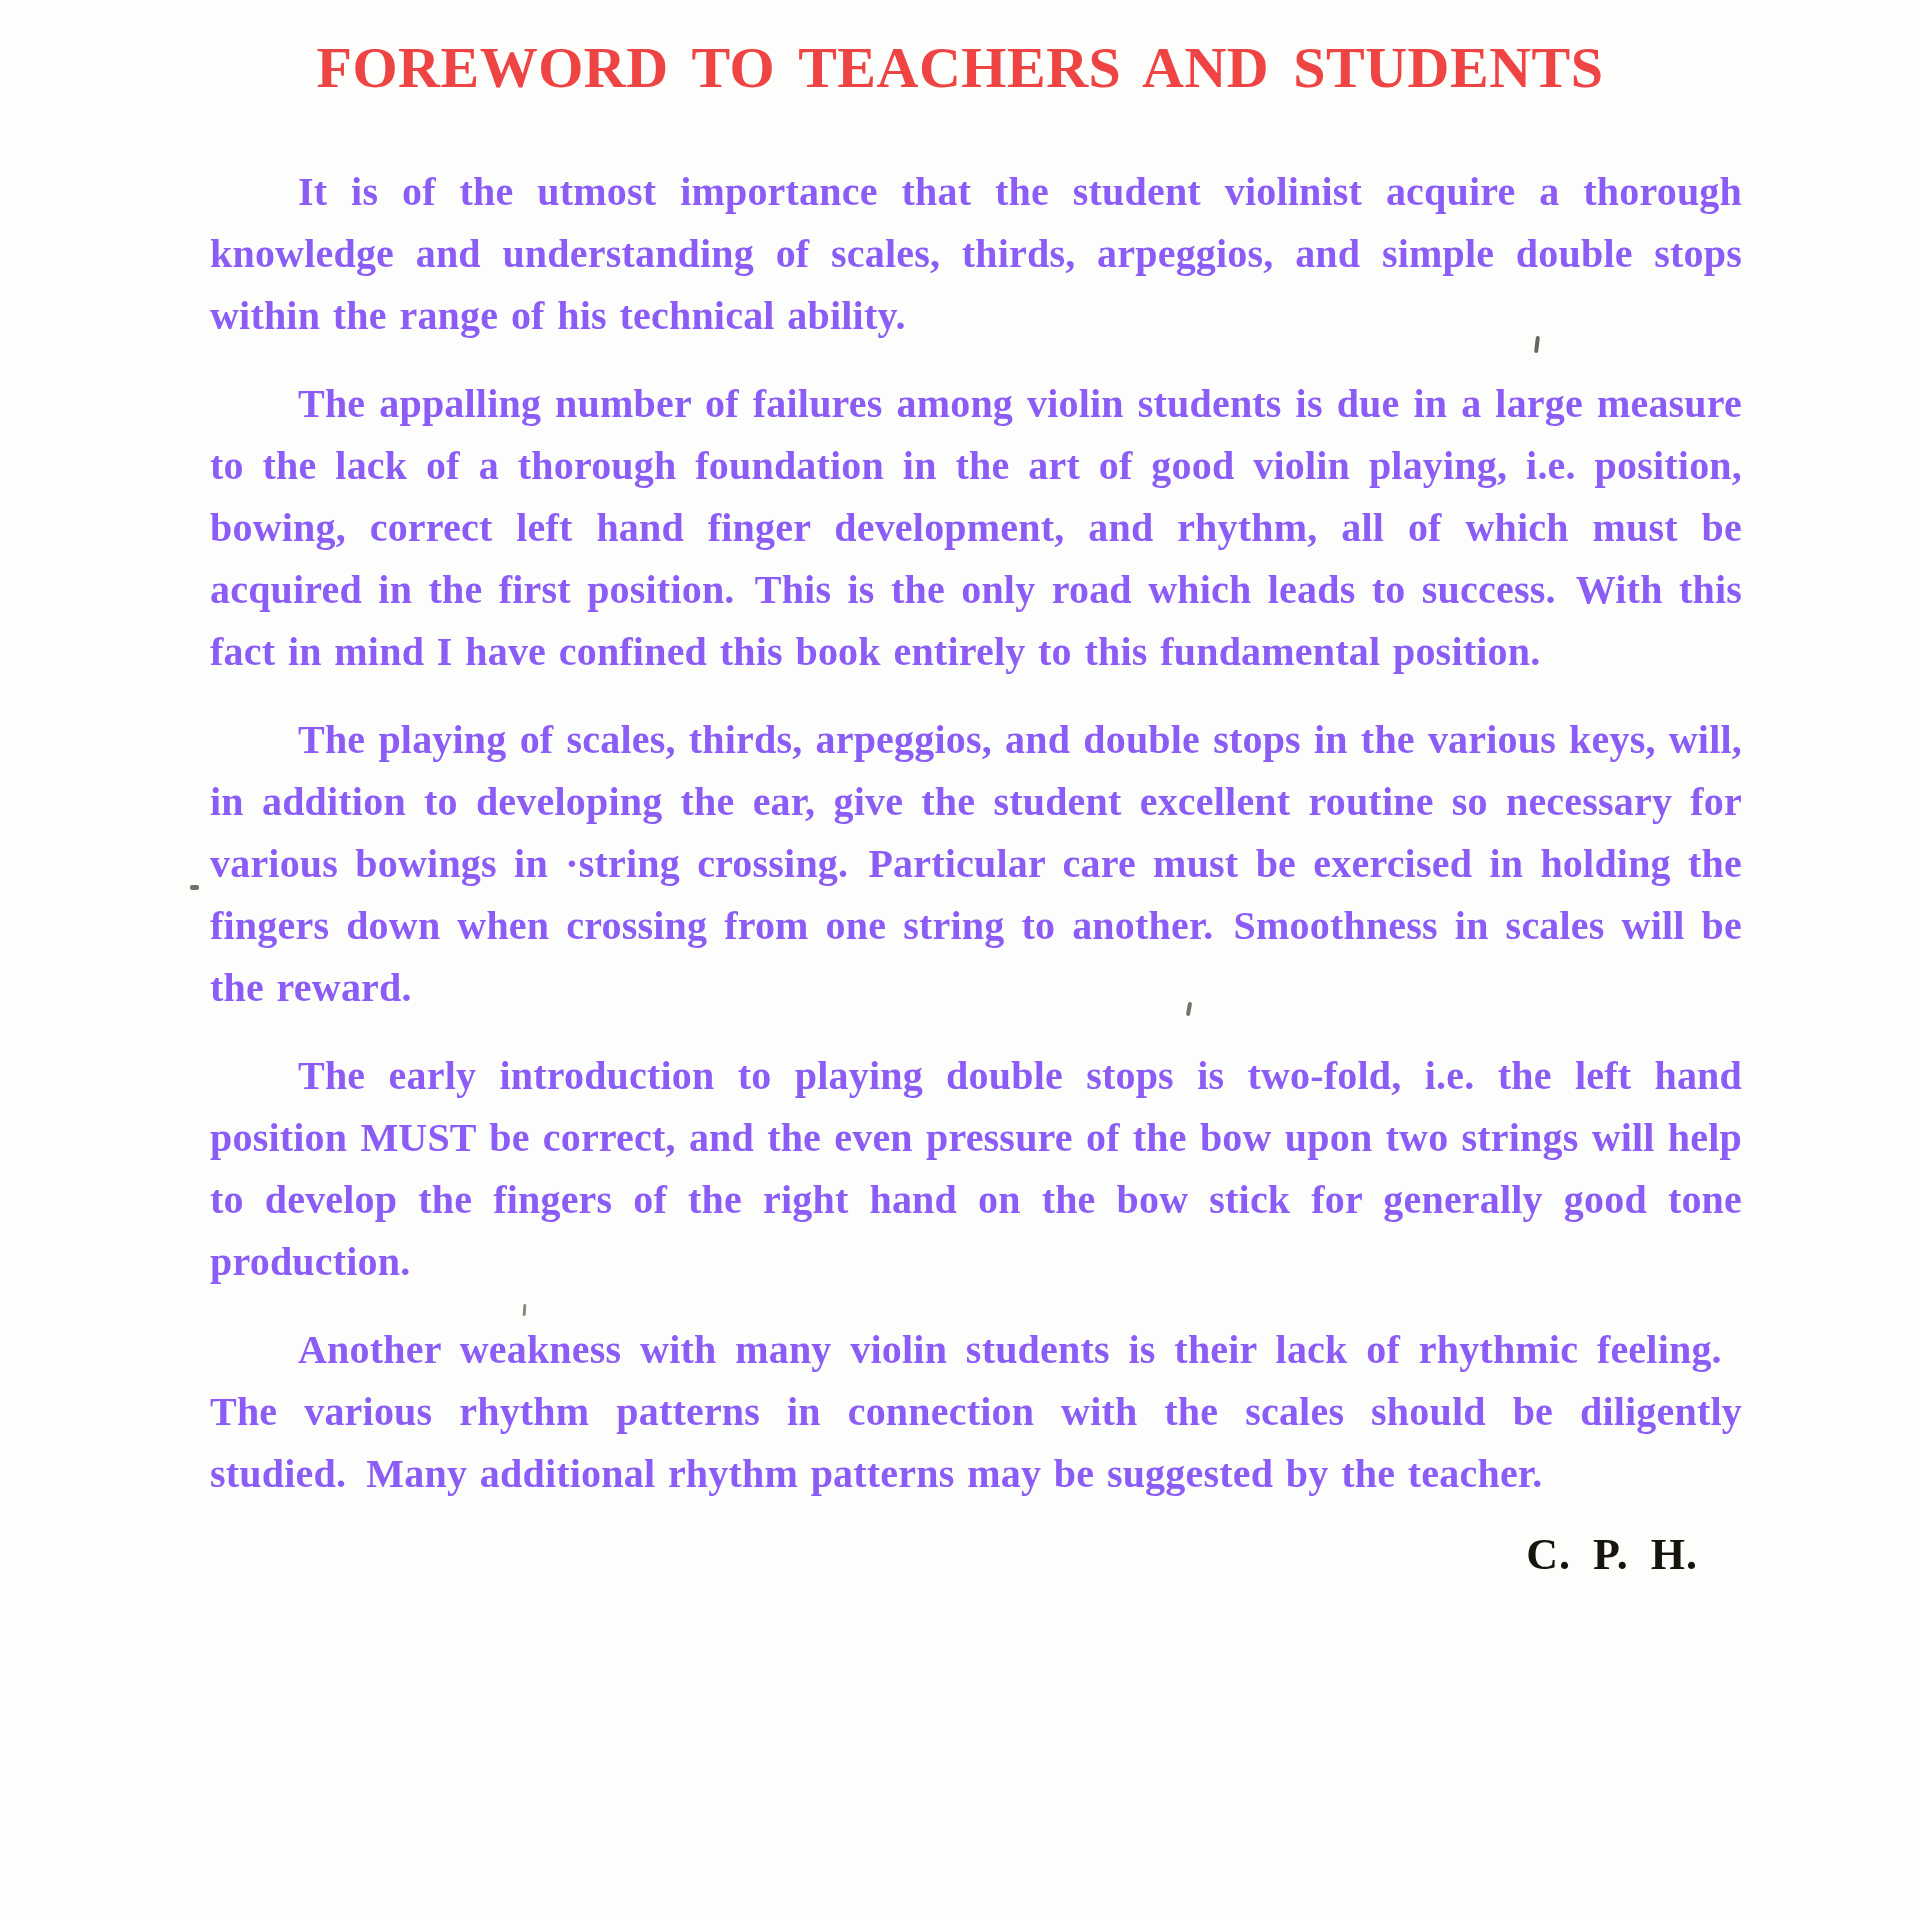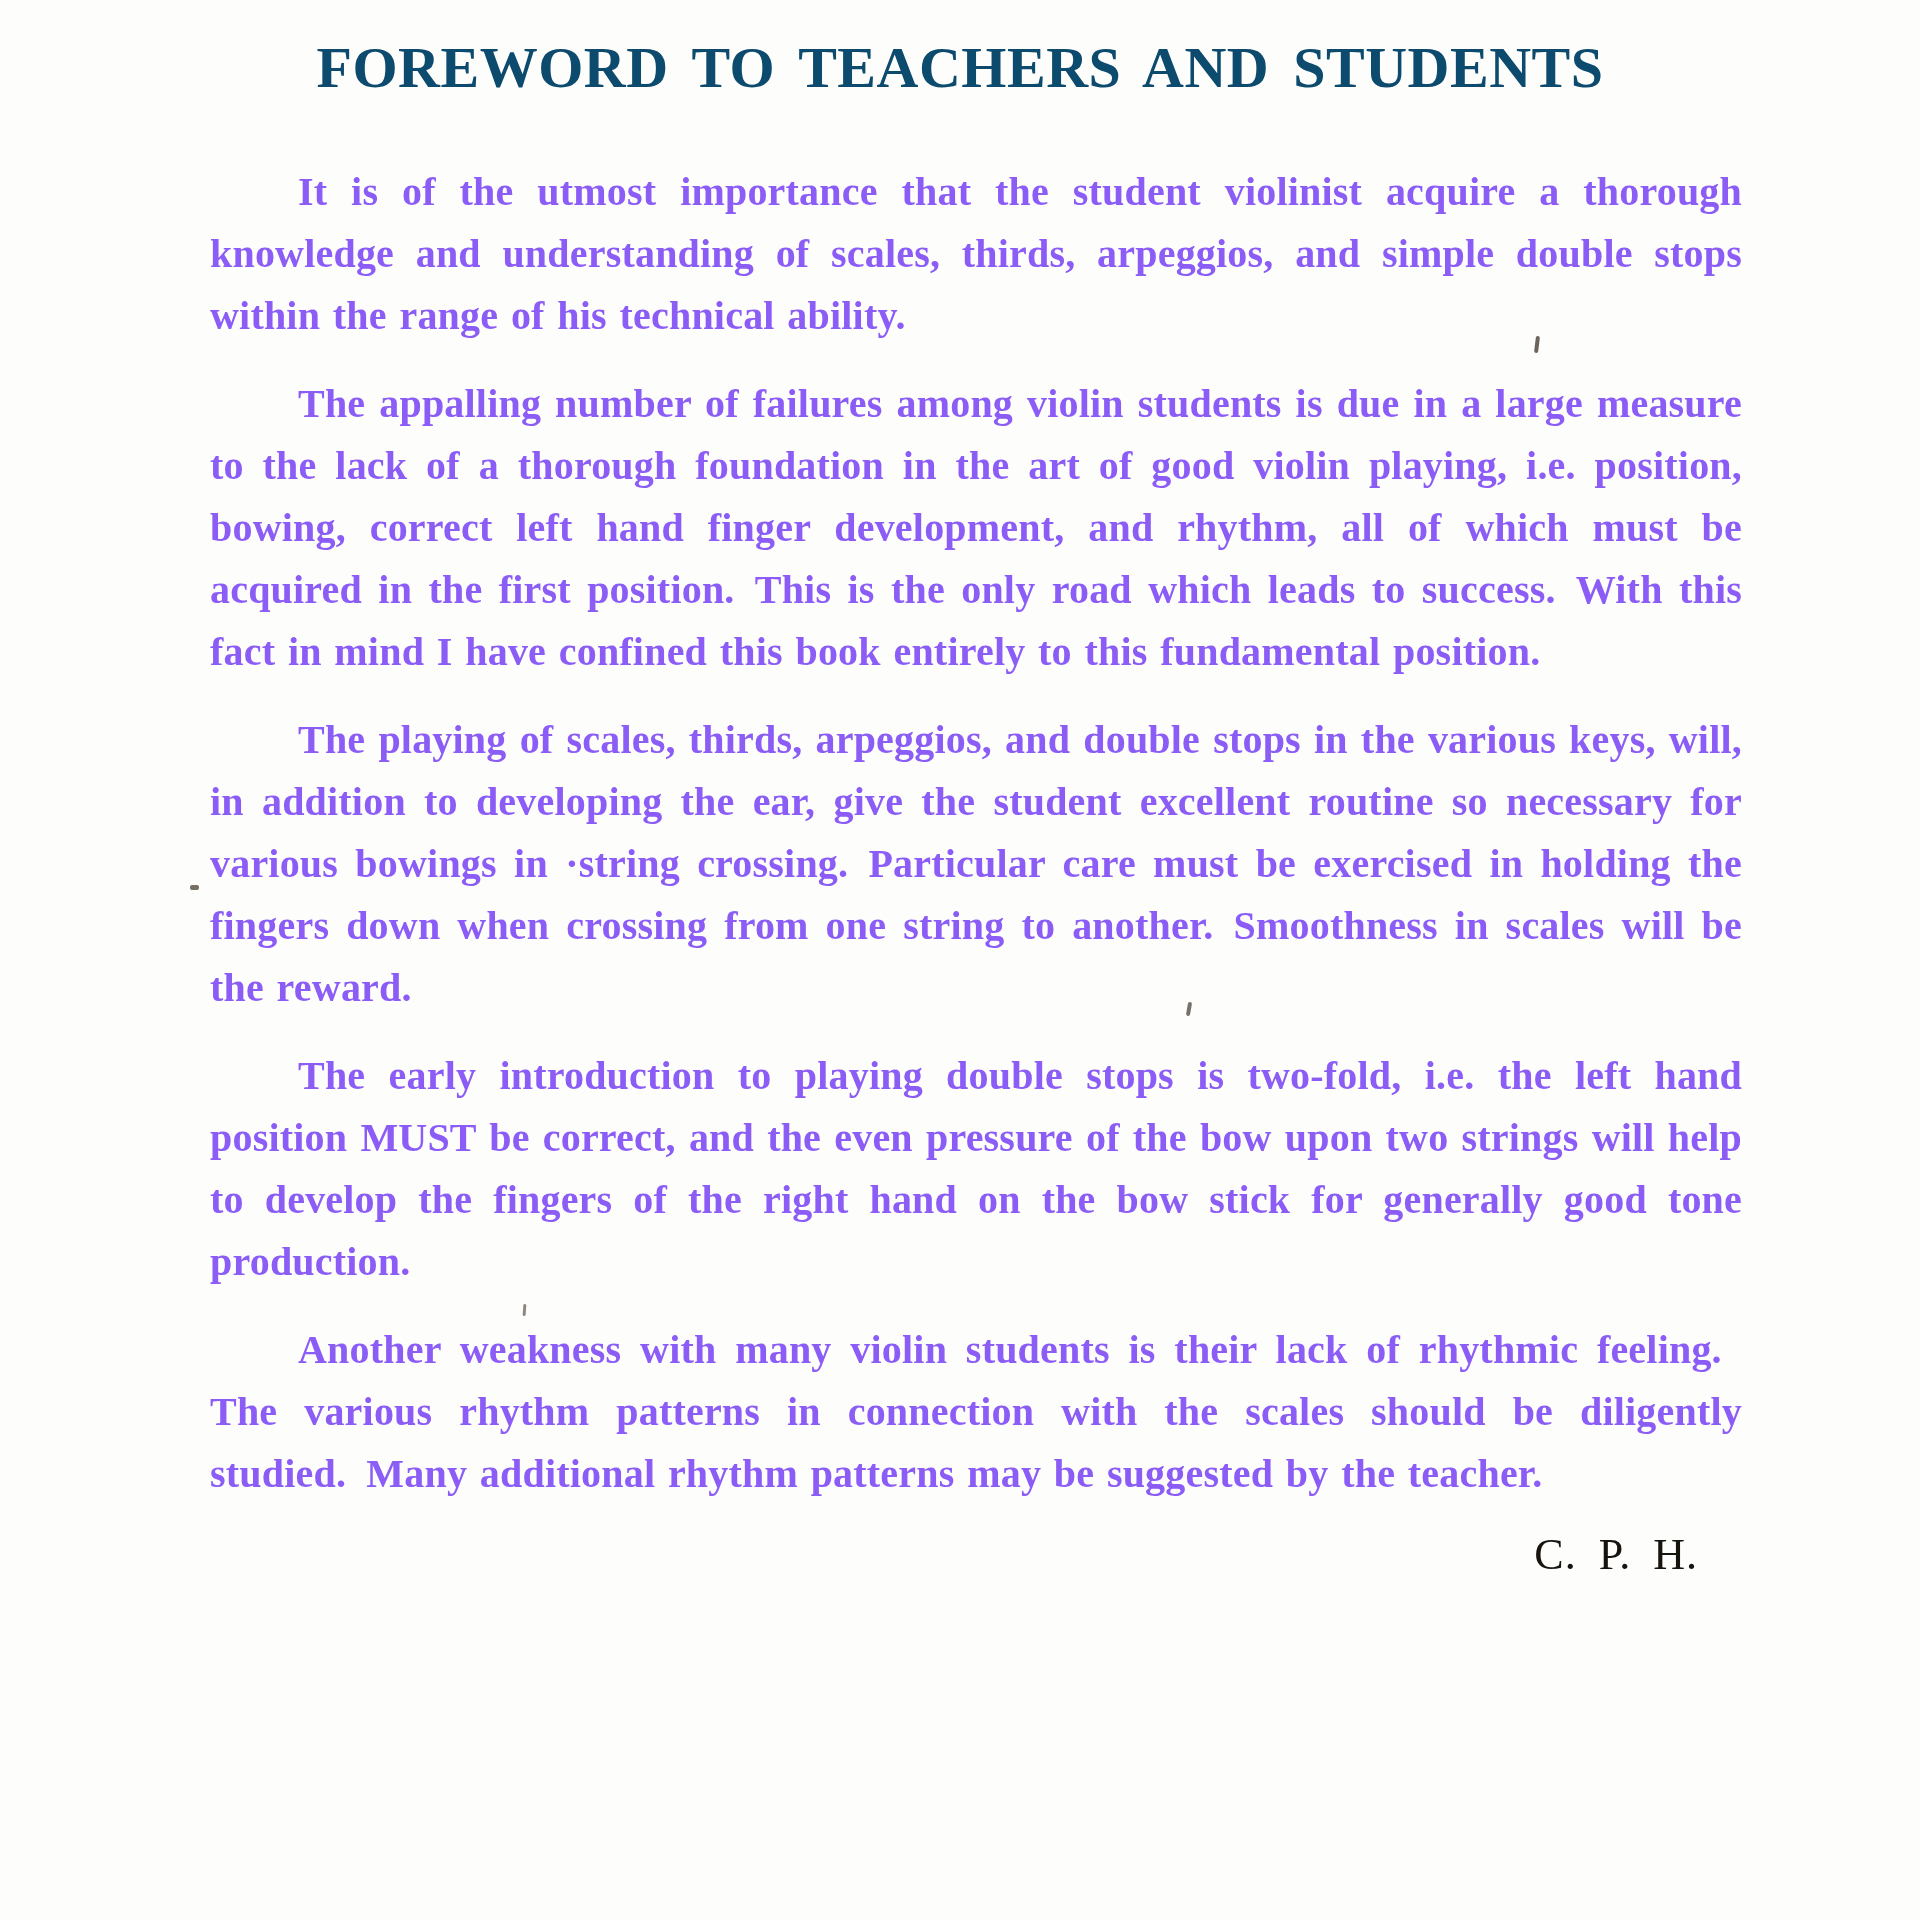--- a/index.html
+++ b/index.html
@@ -17,21 +17,21 @@
     overflow: hidden;
   }
   .title {
     margin: 38px 150px 0 150px;
     text-align: center;
     font-size: 58px;
     line-height: 1.05;
     font-weight: 700;
     letter-spacing: 0.5px;
     word-spacing: 9px;
-    color: #0c4a6e;
+    color: #ef4444;
     white-space: nowrap;
   }
   .content {
     margin: 62px 178px 0 210px;
   }
   .content p {
     margin: 0 0 26px 0;
     font-size: 40px;
     line-height: 62px;
     font-weight: 600;
@@ -40,21 +40,21 @@
     word-spacing: 2.5px;
     letter-spacing: 0.2px;
     color: #8b5cf6;
   }
   .signature {
     margin-top: 16px;
     padding-right: 44px;
     text-align: right;
     font-size: 44px;
     line-height: 1.1;
-    font-weight: 400;
+    font-weight: 700;
     word-spacing: 10px;
     letter-spacing: 1px;
     color: #17130d;
   }
   
   .speck {
     position: absolute;
     background: #5d5750;
     border-radius: 2px;
   }

